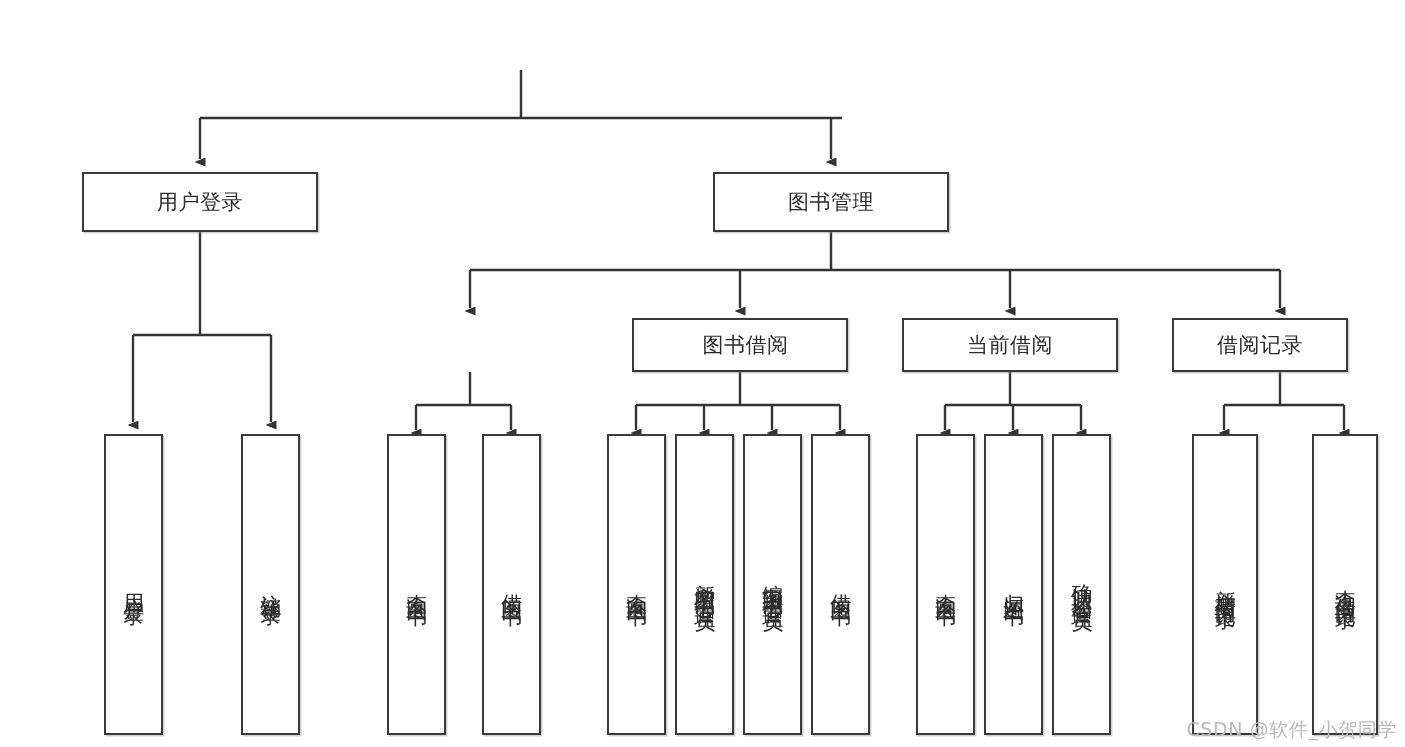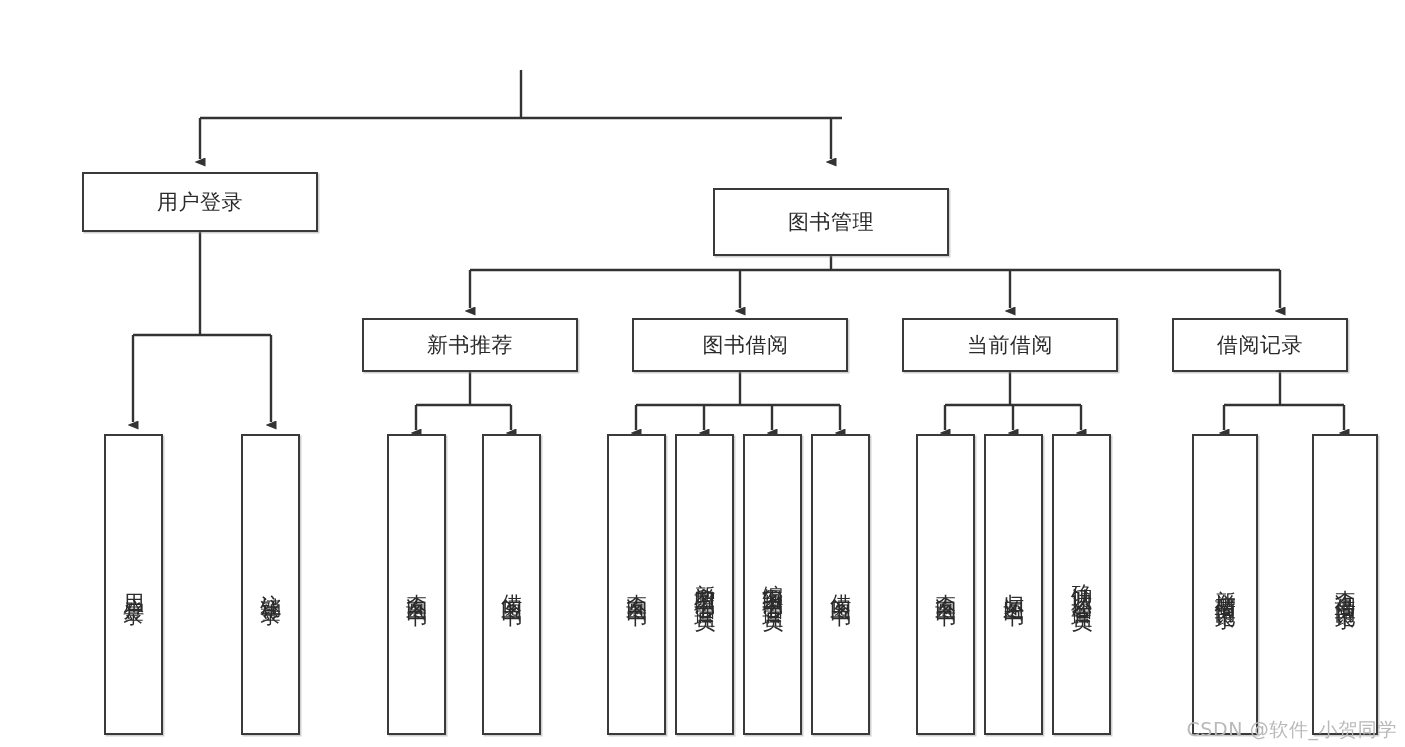--- a/index.html
+++ b/index.html
@@ -103,27 +103,24 @@
       <path d="M1224,405 L1344,405"></path>
       <path d="M1224,405 L1224,430" marker-end="url(#arr)"></path>
       <path d="M1344,405 L1344,430" marker-end="url(#arr)"></path>
     </g>
   </svg>
 
 
   <div class="node h-node" style="left:82px;top:172px;width:236px;height:60px;">
     <span class="txt">用户登录</span>
   </div>
-  <div class="node h-node" style="left:713px;top:188px;width:236px;height:68px;">
+  <div class="node h-node" style="left:713px;top:172px;width:236px;height:60px;">
     <span class="txt">图书管理</span>
   </div>
 
-  <div class="node h-node" style="left:362px;top:318px;width:216px;height:54px;">
-    <span class="txt">新书推荐</span>
-  </div>
   <div class="node h-node" style="left:632px;top:318px;width:216px;height:54px;padding-left:11px;">
     <span class="txt">图书借阅</span>
   </div>
   <div class="node h-node" style="left:902px;top:318px;width:216px;height:54px;">
     <span class="txt">当前借阅</span>
   </div>
   <div class="node h-node" style="left:1172px;top:318px;width:176px;height:54px;">
     <span class="txt">借阅记录</span>
   </div>
 

